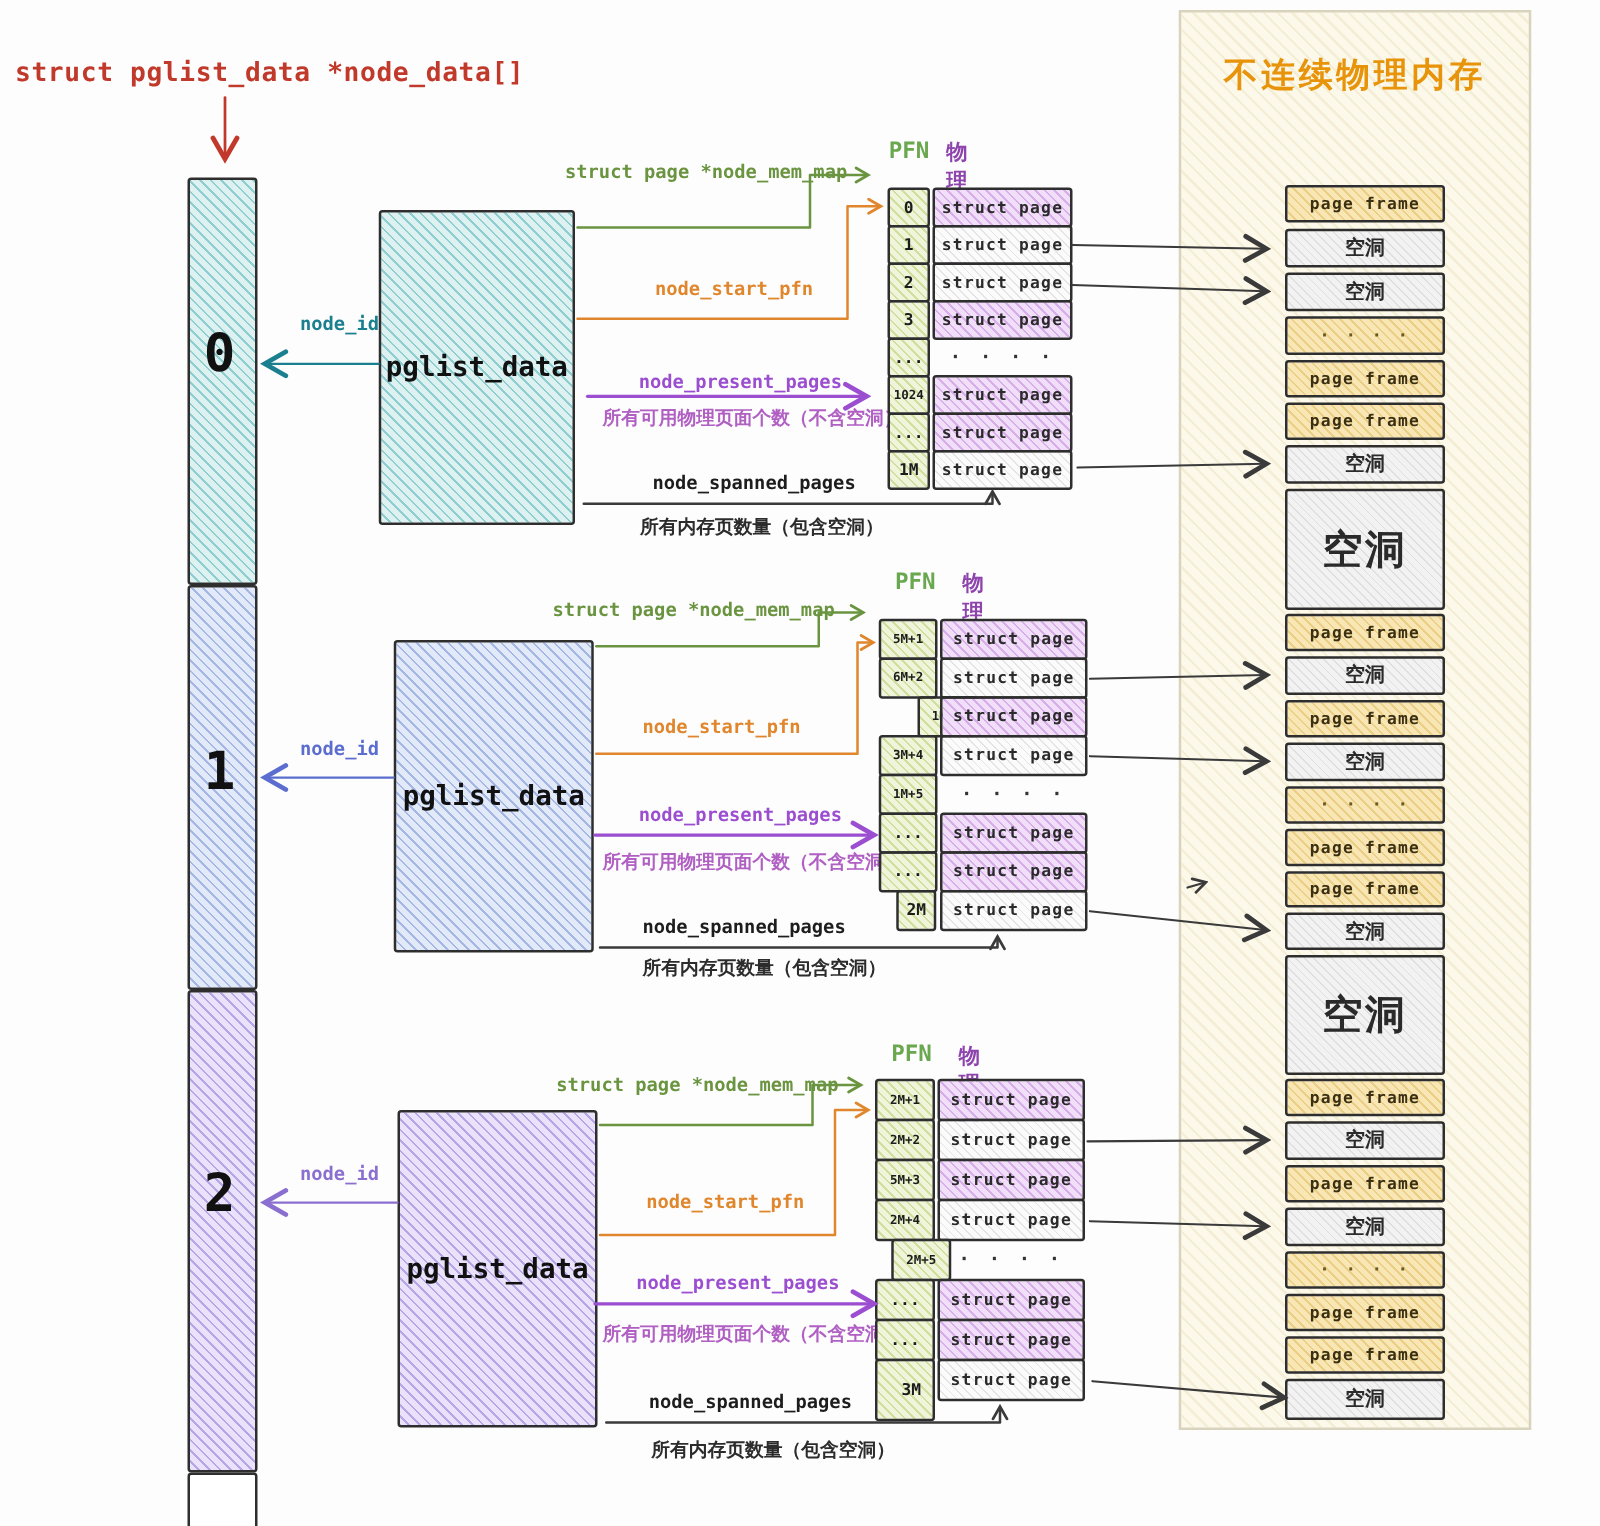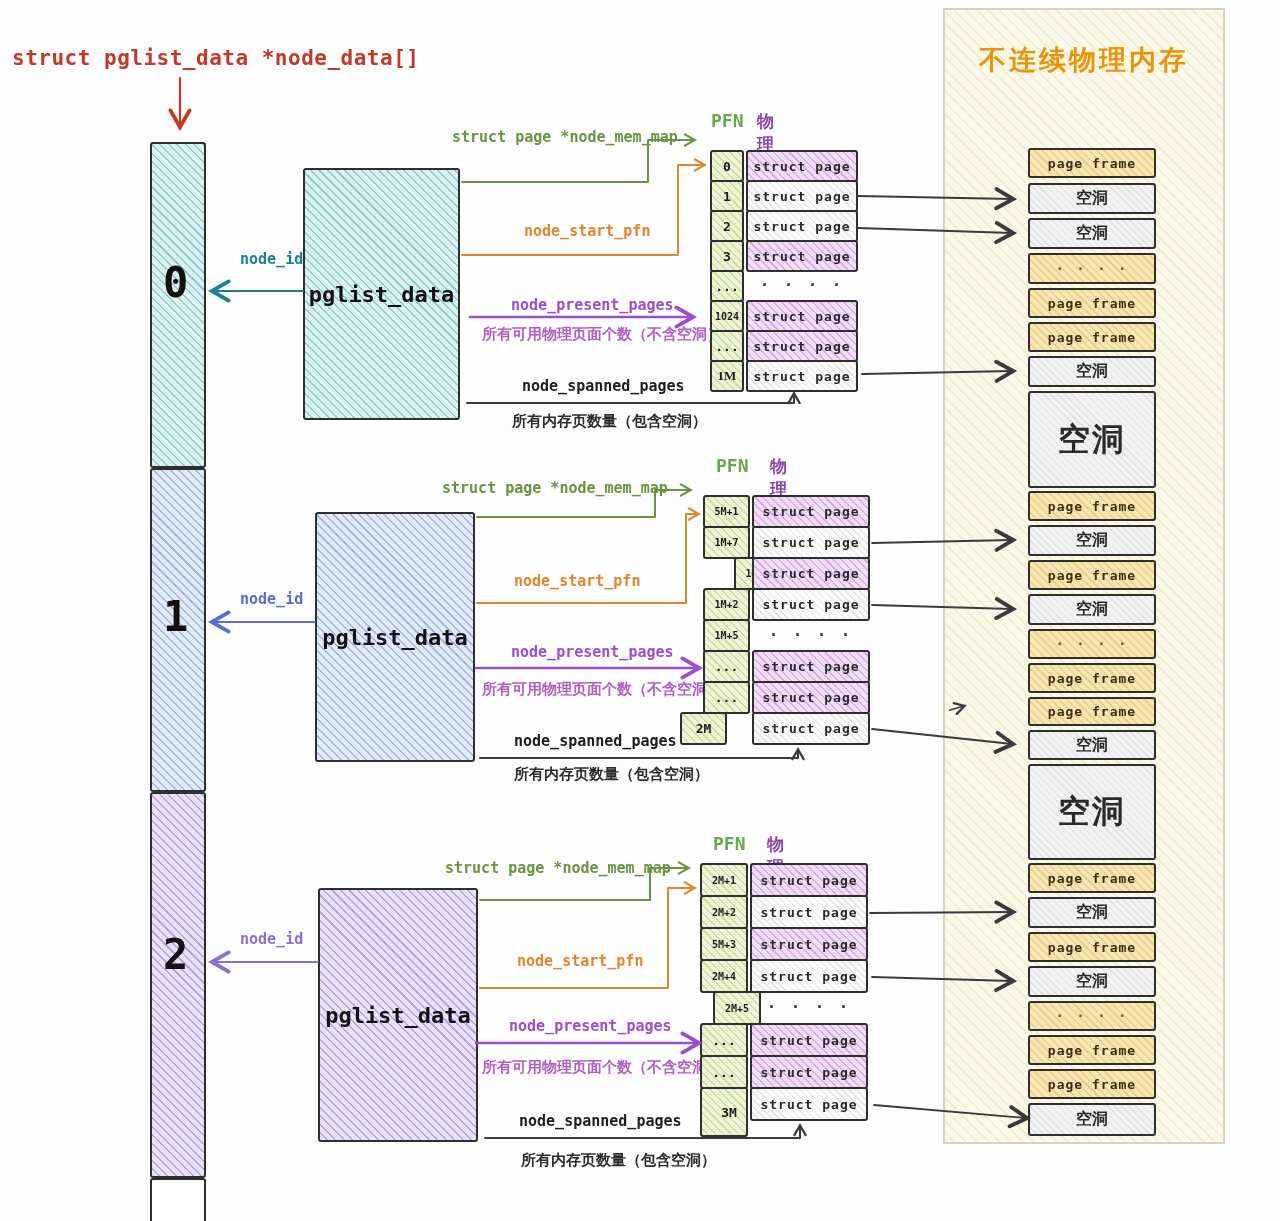--- a/index.html
+++ b/index.html
@@ -75,49 +75,49 @@
     <div class="abs sketch h-pfn cell pfn-txt" style="left: 710px; top: 210px; width: 34px; height: 32px;">2</div>
     <div class="abs sketch h-grey cell sp-txt" style="left: 746px; top: 210px; width: 112px; height: 32px;">struct page</div>
     <div class="abs sketch h-pfn cell pfn-txt" style="left: 710px; top: 240px; width: 34px; height: 32px;">3</div>
     <div class="abs sketch h-purp cell sp-txt" style="left: 746px; top: 240px; width: 112px; height: 32px;">struct page</div>
     <div class="abs sketch h-pfn cell pfn-txt" style="left: 710px; top: 270px; width: 34px; height: 32px;">...</div>
     <div class="abs cell dots-free" style="left: 746px; top: 270px; width: 112px; height: 30px;">· · · ·</div>
     <div class="abs sketch h-pfn cell pfn-txt pfn-small" style="left: 710px; top: 300px; width: 34px; height: 32px;">1024</div>
     <div class="abs sketch h-purp cell sp-txt" style="left: 746px; top: 300px; width: 112px; height: 32px;">struct page</div>
     <div class="abs sketch h-pfn cell pfn-txt" style="left: 710px; top: 330px; width: 34px; height: 32px;">...</div>
     <div class="abs sketch h-purp cell sp-txt" style="left: 746px; top: 330px; width: 112px; height: 32px;">struct page</div>
-    <div class="abs sketch h-pfn cell pfn-txt" style="left: 710px; top: 360px; width: 34px; height: 32px; font-family: Liberation Serif, serif;">1M</div>
+    <div class="abs sketch h-pfn cell pfn-txt" style="left: 710px; top: 360px; width: 34px; height: 32px;">1M</div>
     <div class="abs sketch h-grey cell sp-txt" style="left: 746px; top: 360px; width: 112px; height: 32px;">struct page</div>
     <div class="abs sketch h-blue cell" style="left: 315px; top: 512px; width: 160px; height: 250px;">
       <span class="pg-label">pglist_data</span>
     </div>
     <div class="abs lbl" style="left: 240px; top: 590px; color: rgb(91, 110, 208);">node_id</div>
     <div class="abs lbl" style="left: 442px; top: 479px; color: rgb(106, 148, 64);">struct page *node_mem_map</div>
     <div class="abs lbl" style="left: 514px; top: 572px; color: rgb(224, 134, 44);">node_start_pfn</div>
     <div class="abs lbl" style="left: 511px; top: 643px; color: rgb(155, 79, 208);">node_present_pages</div>
     <div class="abs lbl-cn" style="left: 482px; top: 680px; color: rgb(176, 95, 194);">所有可用物理页面个数（不含空洞）</div>
     <div class="abs lbl" style="left: 514px; top: 732px; color: rgb(29, 29, 29);">node_spanned_pages</div>
     <div class="abs lbl-cn" style="left: 514px; top: 765px; color: rgb(44, 44, 44);">所有内存页数量（包含空洞）</div>
     <div class="abs hdr-pfn" style="left: 716px; top: 455px;">PFN</div>
     <div class="abs hdr-page" style="left: 770px; top: 455px;">物理页结构</div>
     <div class="abs sketch h-pfn cell pfn-txt pfn-small" style="left: 703px; top: 495px; width: 47px; height: 33px;">5M+1</div>
     <div class="abs sketch h-purp cell sp-txt" style="left: 752px; top: 495px; width: 118px; height: 33px;">struct page</div>
-    <div class="abs sketch h-pfn cell pfn-txt pfn-small" style="left: 703px; top: 526px; width: 47px; height: 33px;">1M+7</div>
+    <div class="abs sketch h-pfn cell pfn-txt pfn-small" style="left: 703px; top: 526px; width: 47px; height: 33px;">6M+2</div>
     <div class="abs sketch h-grey cell sp-txt" style="left: 752px; top: 526px; width: 118px; height: 33px;">struct page</div>
     <div class="abs sketch h-pfn cell pfn-txt pfn-small" style="left: 703px; top: 557px; width: 47px; height: 33px; margin-left: 31px;">1M+3</div>
     <div class="abs sketch h-purp cell sp-txt" style="left: 752px; top: 557px; width: 118px; height: 33px;">struct page</div>
-    <div class="abs sketch h-pfn cell pfn-txt pfn-small" style="left: 703px; top: 588px; width: 47px; height: 33px;">1M+2</div>
+    <div class="abs sketch h-pfn cell pfn-txt pfn-small" style="left: 703px; top: 588px; width: 47px; height: 33px;">3M+4</div>
     <div class="abs sketch h-grey cell sp-txt" style="left: 752px; top: 588px; width: 118px; height: 33px;">struct page</div>
     <div class="abs sketch h-pfn cell pfn-txt pfn-small" style="left: 703px; top: 619px; width: 47px; height: 33px;">1M+5</div>
     <div class="abs cell dots-free" style="left: 752px; top: 619px; width: 118px; height: 31px;">· · · ·</div>
     <div class="abs sketch h-pfn cell pfn-txt" style="left: 703px; top: 650px; width: 47px; height: 33px;">...</div>
     <div class="abs sketch h-purp cell sp-txt" style="left: 752px; top: 650px; width: 118px; height: 33px;">struct page</div>
     <div class="abs sketch h-pfn cell pfn-txt" style="left: 703px; top: 681px; width: 47px; height: 33px;">...</div>
     <div class="abs sketch h-purp cell sp-txt" style="left: 752px; top: 681px; width: 118px; height: 33px;">struct page</div>
-    <div class="abs sketch h-pfn cell pfn-txt" style="left: 680px; top: 712px; width: 47px; height: 33px;">2M</div>
+    <div class="abs sketch h-pfn cell pfn-txt" style="left: 717px; top: 712px; width: 32px; height: 33px;">2M</div>
     <div class="abs sketch h-grey cell sp-txt" style="left: 752px; top: 712px; width: 118px; height: 33px;">struct page</div>
     <div class="abs sketch h-violet cell" style="left: 318px; top: 888px; width: 160px; height: 254px;">
       <span class="pg-label">pglist_data</span>
     </div>
     <div class="abs lbl" style="left: 240px; top: 930px; color: rgb(139, 111, 208);">node_id</div>
     <div class="abs lbl" style="left: 445px; top: 859px; color: rgb(106, 148, 64);">struct page *node_mem_map</div>
     <div class="abs lbl" style="left: 517px; top: 952px; color: rgb(224, 134, 44);">node_start_pfn</div>
     <div class="abs lbl" style="left: 509px; top: 1017px; color: rgb(155, 79, 208);">node_present_pages</div>
     <div class="abs lbl-cn" style="left: 482px; top: 1058px; color: rgb(176, 95, 194);">所有可用物理页面个数（不含空洞）</div>
     <div class="abs lbl" style="left: 519px; top: 1112px; color: rgb(29, 29, 29);">node_spanned_pages</div>

